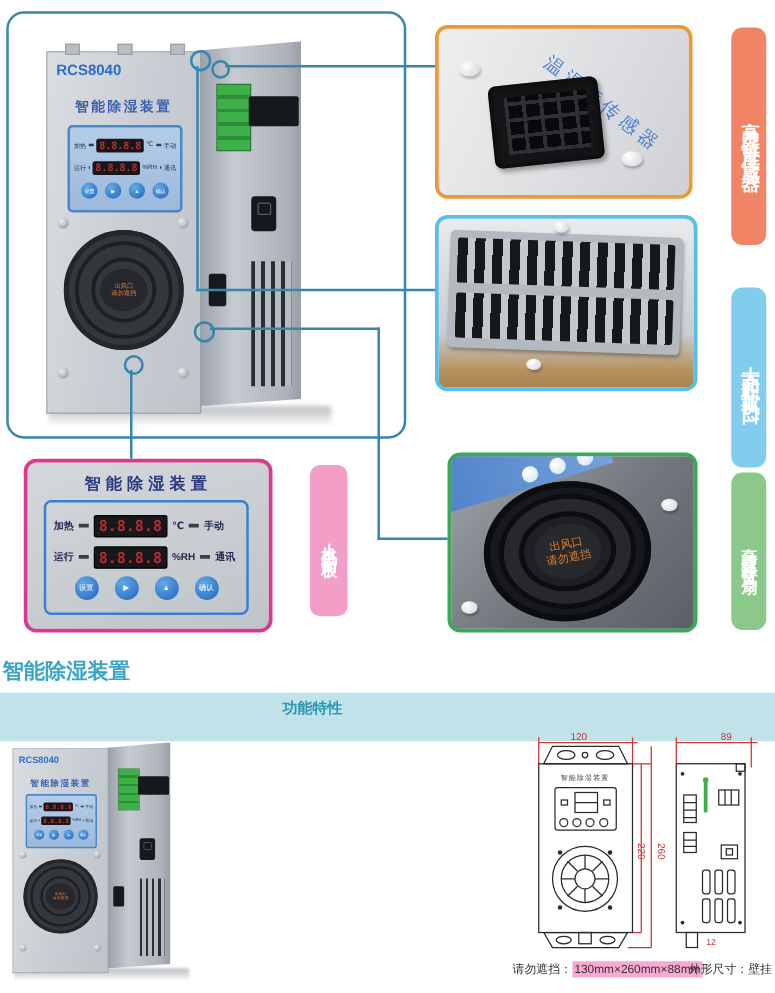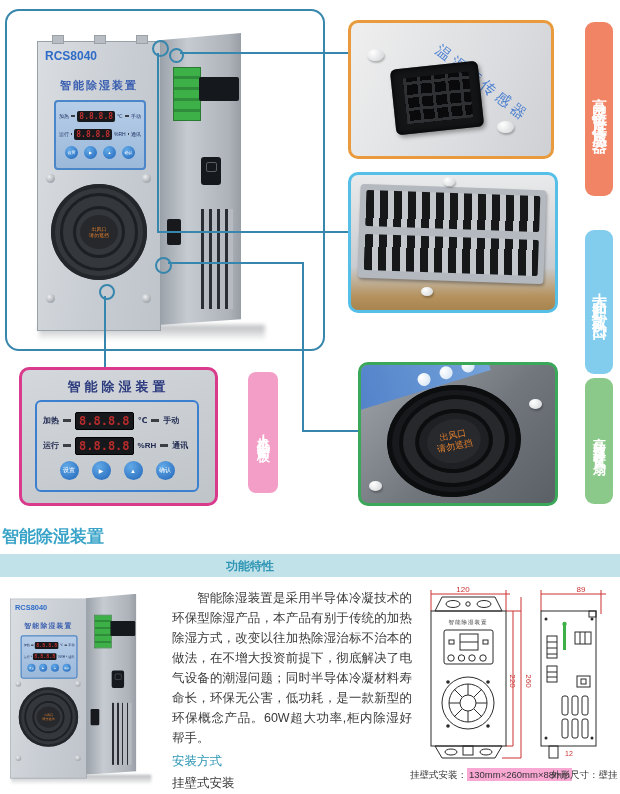--- a/index.html
+++ b/index.html
@@ -124,21 +124,21 @@
   .pp-dash{width:8px;height:3px;background:#3a3f46;}
   .pp-disp{background:#17181b;color:#b82c2c;font-family:"DejaVu Sans Mono",monospace;font-weight:bold;
            font-size:12px;padding:1px 3px;border-radius:2px;border:1px solid #000;}
   .pp-btns{display:flex;justify-content:center;gap:13px;}
   .pp-btn{width:19px;height:19px;border-radius:50%;color:#fff;font-size:6px;
           display:flex;align-items:center;justify-content:center;
           background:radial-gradient(circle at 35% 30%,#63aae8,#1f64b8);}
 
   
   #sec-title{left:2px;top:525px;font-size:17px;font-weight:bold;color:#3aa4c8;}
-  #band{left:0;top:554px;width:620px;height:23px;background:#c2e2ea;text-decoration:underline;}
+  #band{left:0;top:554px;width:620px;height:39px;background:#c2e2ea;text-decoration:underline;}
   #band-text{position:absolute;left:226px;top:4px;font-size:12px;font-weight:bold;color:#2e96b4;}
   #desc{left:172px;top:588px;width:240px;font-size:12.5px;line-height:20px;color:#3a3a3a;}
   #desc p{margin:0;text-indent:2em;text-align:justify;}
   #install-title{color:#2e96b4;margin-top:3px;font-size:12.5px;}
   #install-value{color:#3a3a3a;font-size:12.5px;margin-top:2px;}
   #drawing{left:413px;top:586px;}
   #specs-size{left:410px;top:769px;font-size:9.5px;color:#333;}
   #specs-size .hl{background:#f9a8d4;padding:1px 2px;}
   #specs-install{left:551px;top:769px;font-size:9.5px;color:#333;}
 </style>
@@ -343,25 +343,20 @@
           <div class="fan-r2"></div>
           <div class="fan-hub">
             <span>出风口</span>
             <span>请勿遮挡</span>
           </div>
         </div>
       </div>
     </div>
   </div>
 
-  <div id="desc" class="abs">
-    <p>智能除湿装置是采用半导体冷凝技术的环保型除湿产品，本产品有别于传统的加热除湿方式，改变以往加热除湿治标不治本的做法，在不增大投资前提下，彻底解决了电气设备的潮湿问题；同时半导体冷凝材料寿命长，环保无公害，低功耗，是一款新型的环保概念产品。60W超大功率,柜内除湿好帮手。</p>
-    <div id="install-title">安装方式</div>
-    <div id="install-value">挂壁式安装</div>
-  </div>
 
   <svg id="drawing" class="abs" width="207" height="180" viewBox="0 0 207 180">
 
     <g stroke="#cc3333" stroke-width="1" fill="none">
       <line x1="18" y1="8" x2="97" y2="8"></line>
       <line x1="18" y1="4" x2="18" y2="25"></line>
       <line x1="93" y1="4" x2="93" y2="25"></line>
       <line x1="100" y1="25" x2="100" y2="160"></line>
       <line x1="108" y1="11" x2="108" y2="172"></line>
       <line x1="93" y1="25" x2="108" y2="25"></line>
@@ -447,19 +442,19 @@
     <g fill="#2a2a2a">
       <circle cx="133" cy="33" r="1.5"></circle>
         <circle cx="179" cy="33" r="1.5"></circle>
       <circle cx="133" cy="152" r="1.5"></circle>
         <circle cx="179" cy="152" r="1.5"></circle>
     </g>
     <text x="152" y="170" font-size="7" fill="#cc3333">12</text>
   </svg>
 
   <div id="specs-size" class="abs">
-    <span>挂壁式安装：</span><span class="hl">130mm×260mm×88mm</span>
+    <span>请勿遮挡：</span><span class="hl">130mm×260mm×88mm</span>
   </div>
   <div id="specs-install" class="abs">
     <span>外形尺寸：</span><span>壁挂</span>
   </div>
 
 </div>
 
 </body></html>

